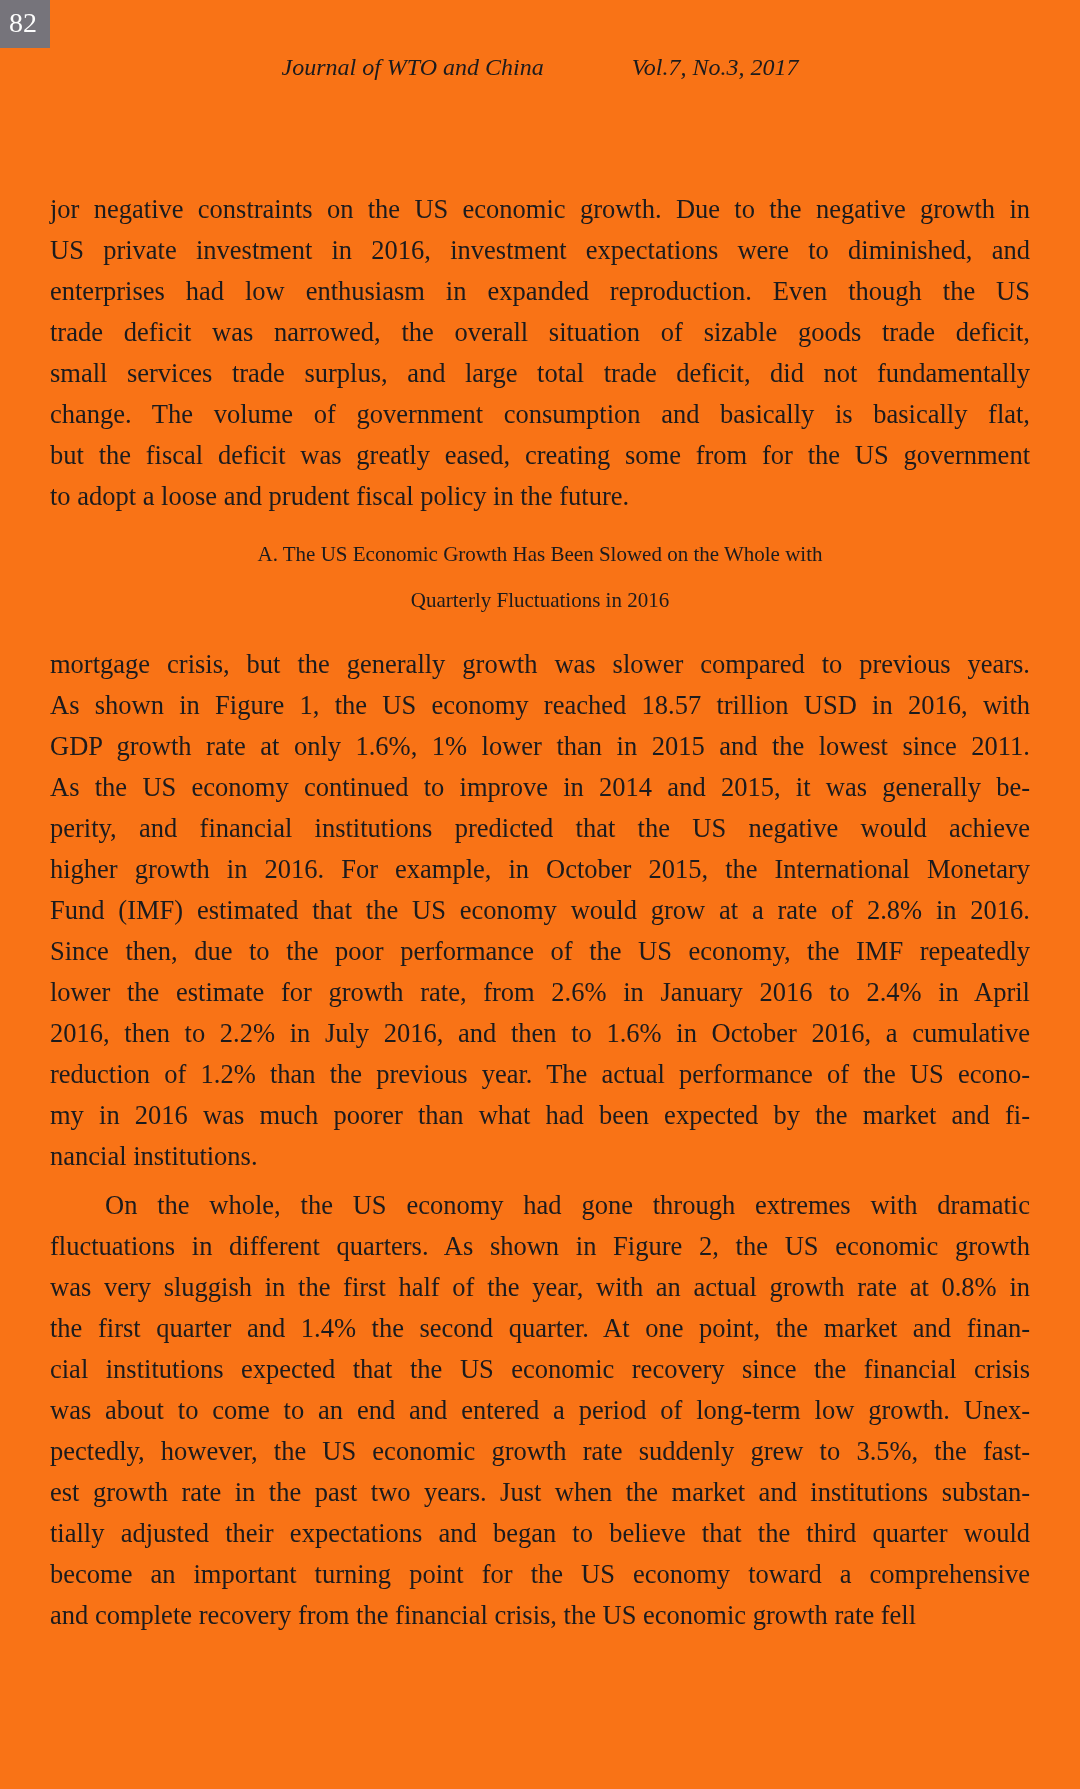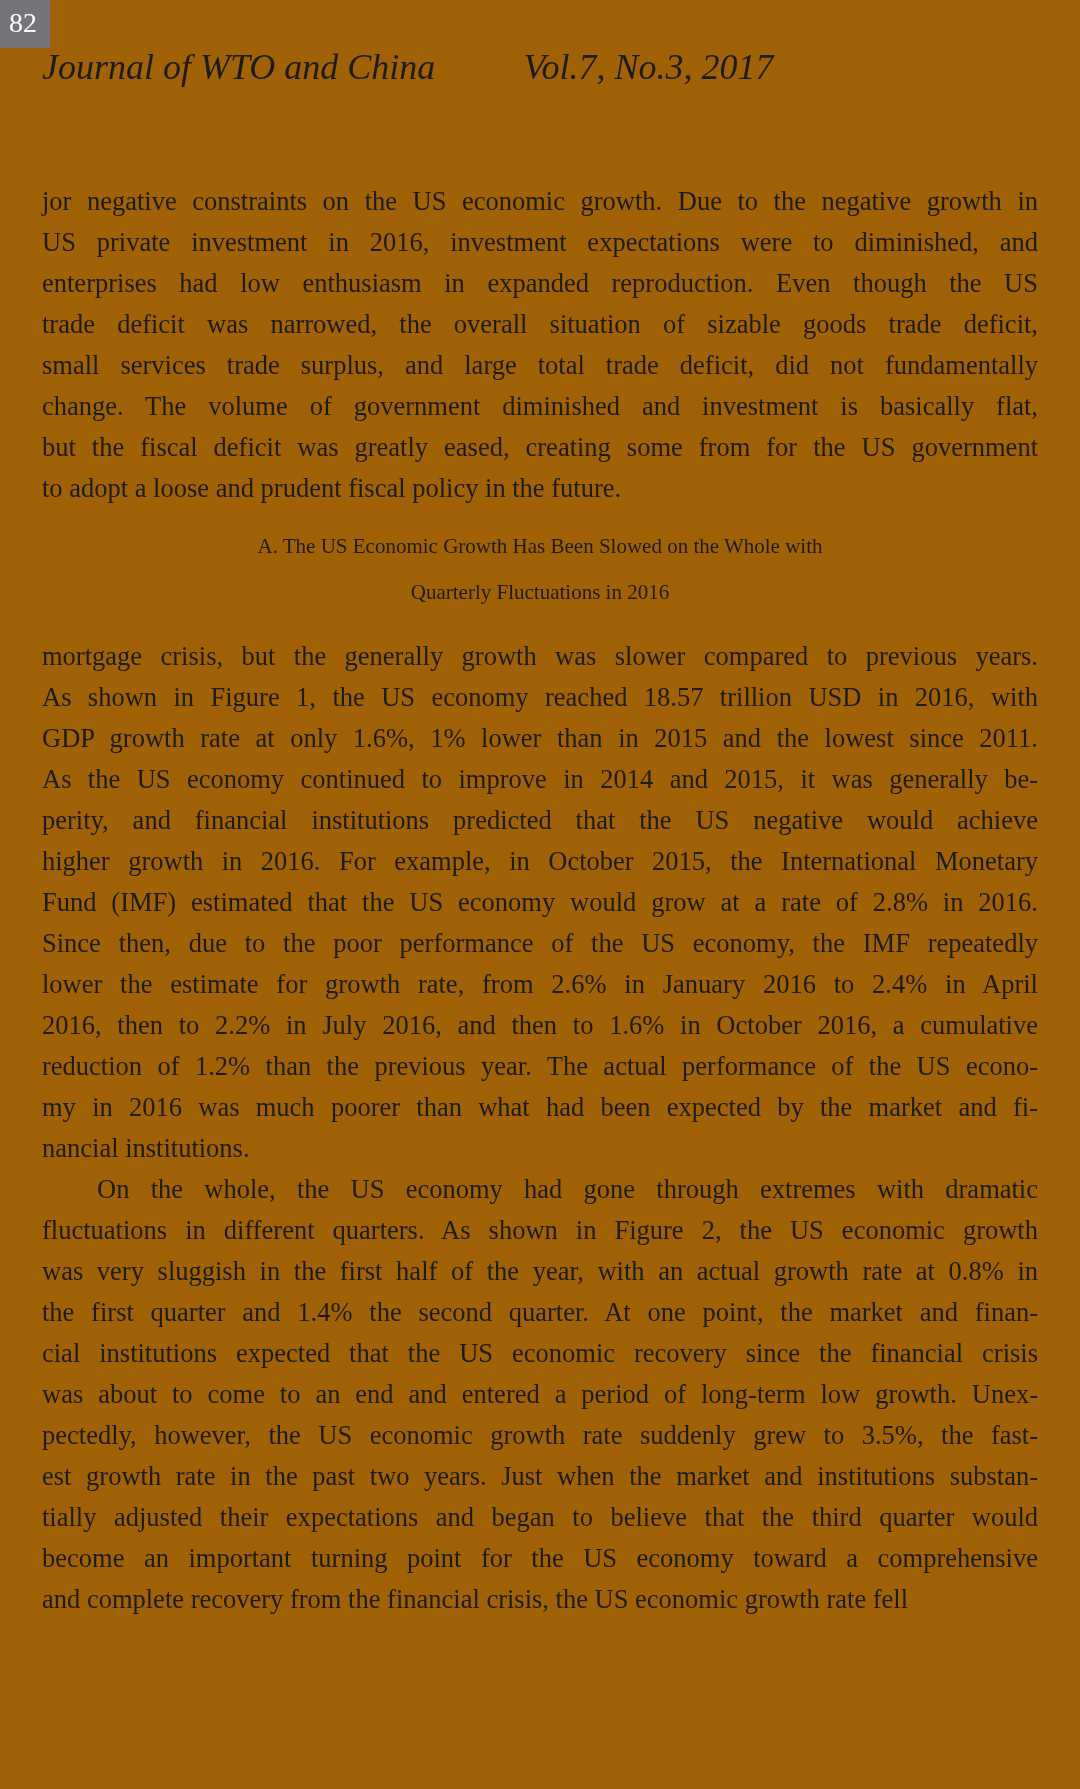--- a/index.html
+++ b/index.html
@@ -2,21 +2,21 @@
 <html><head>
 <meta charset="utf-8">
 <title>Journal of WTO and China — p.82</title>
 <style>
   html, body { margin: 0; padding: 0; background: #e8e8e8; }
   .page {
     position: relative;
     width: 1080px;
     height: 1789px;
     margin: 0 auto;
-    background: #a16207;
+    background: #f97316;
     font-family: "Liberation Serif", serif;
     color: #1c1b1d;
     overflow: hidden;
   }
   .pagenum {
     position: absolute;
     top: 0;
     left: 0;
     width: 50px;
     height: 48px;
@@ -26,35 +26,35 @@
     font-size: 28px;
     line-height: 46px;
     padding-left: 9px;
   }
   .running-header {
     position: absolute;
     top: 50px;
     left: 42px;
     width: 996px;
     display: flex;
-    justify-content: flex-start;
+    justify-content: center;
     gap: 88px;
     font-style: italic;
-    font-size: 36px;
+    font-size: 24px;
     line-height: 34px;
     white-space: nowrap;
   }
   .content {
     position: absolute;
     top: 181px;
     left: 42px;
     width: 996px;
     font-size: 26.5px;
   }
-  .para { margin: 0; padding: 0; }
+  .para { margin: 8px; padding: 0; }
   .line {
     height: 41px;
     line-height: 41px;
     white-space: nowrap;
     text-align: justify;
     text-align-last: justify;
     overflow: visible;
   }
   .line.final { text-align-last: left; }
   .para.indent-first .line.first { text-indent: 55px; }
@@ -83,21 +83,21 @@
   </div>
 
   <div class="content">
 
     <div class="para">
         <div class="line first">jor negative constraints on the US economic growth. Due to the negative growth in</div>
         <div class="line">US private investment in 2016, investment expectations were to diminished, and</div>
         <div class="line">enterprises had low enthusiasm in expanded reproduction. Even though the US</div>
         <div class="line">trade deficit was narrowed, the overall situation of sizable goods trade deficit,</div>
         <div class="line">small services trade surplus, and large total trade deficit, did not fundamentally</div>
-        <div class="line">change. The volume of government diminished and investment is basically flat,</div>
+        <div class="line">change. The volume of government consumption and basically is basically flat,</div>
         <div class="line">but the fiscal deficit was greatly eased, creating some from for the US government</div>
         <div class="line final">to adopt a loose and prudent fiscal policy in the future.</div>
       </div>
 
     <div class="heading">
       <div class="hline">A. The US Economic Growth Has Been Slowed on the Whole with</div>
       <div class="hline">Quarterly Fluctuations in 2016</div>
     </div>
 
     <div class="para">

